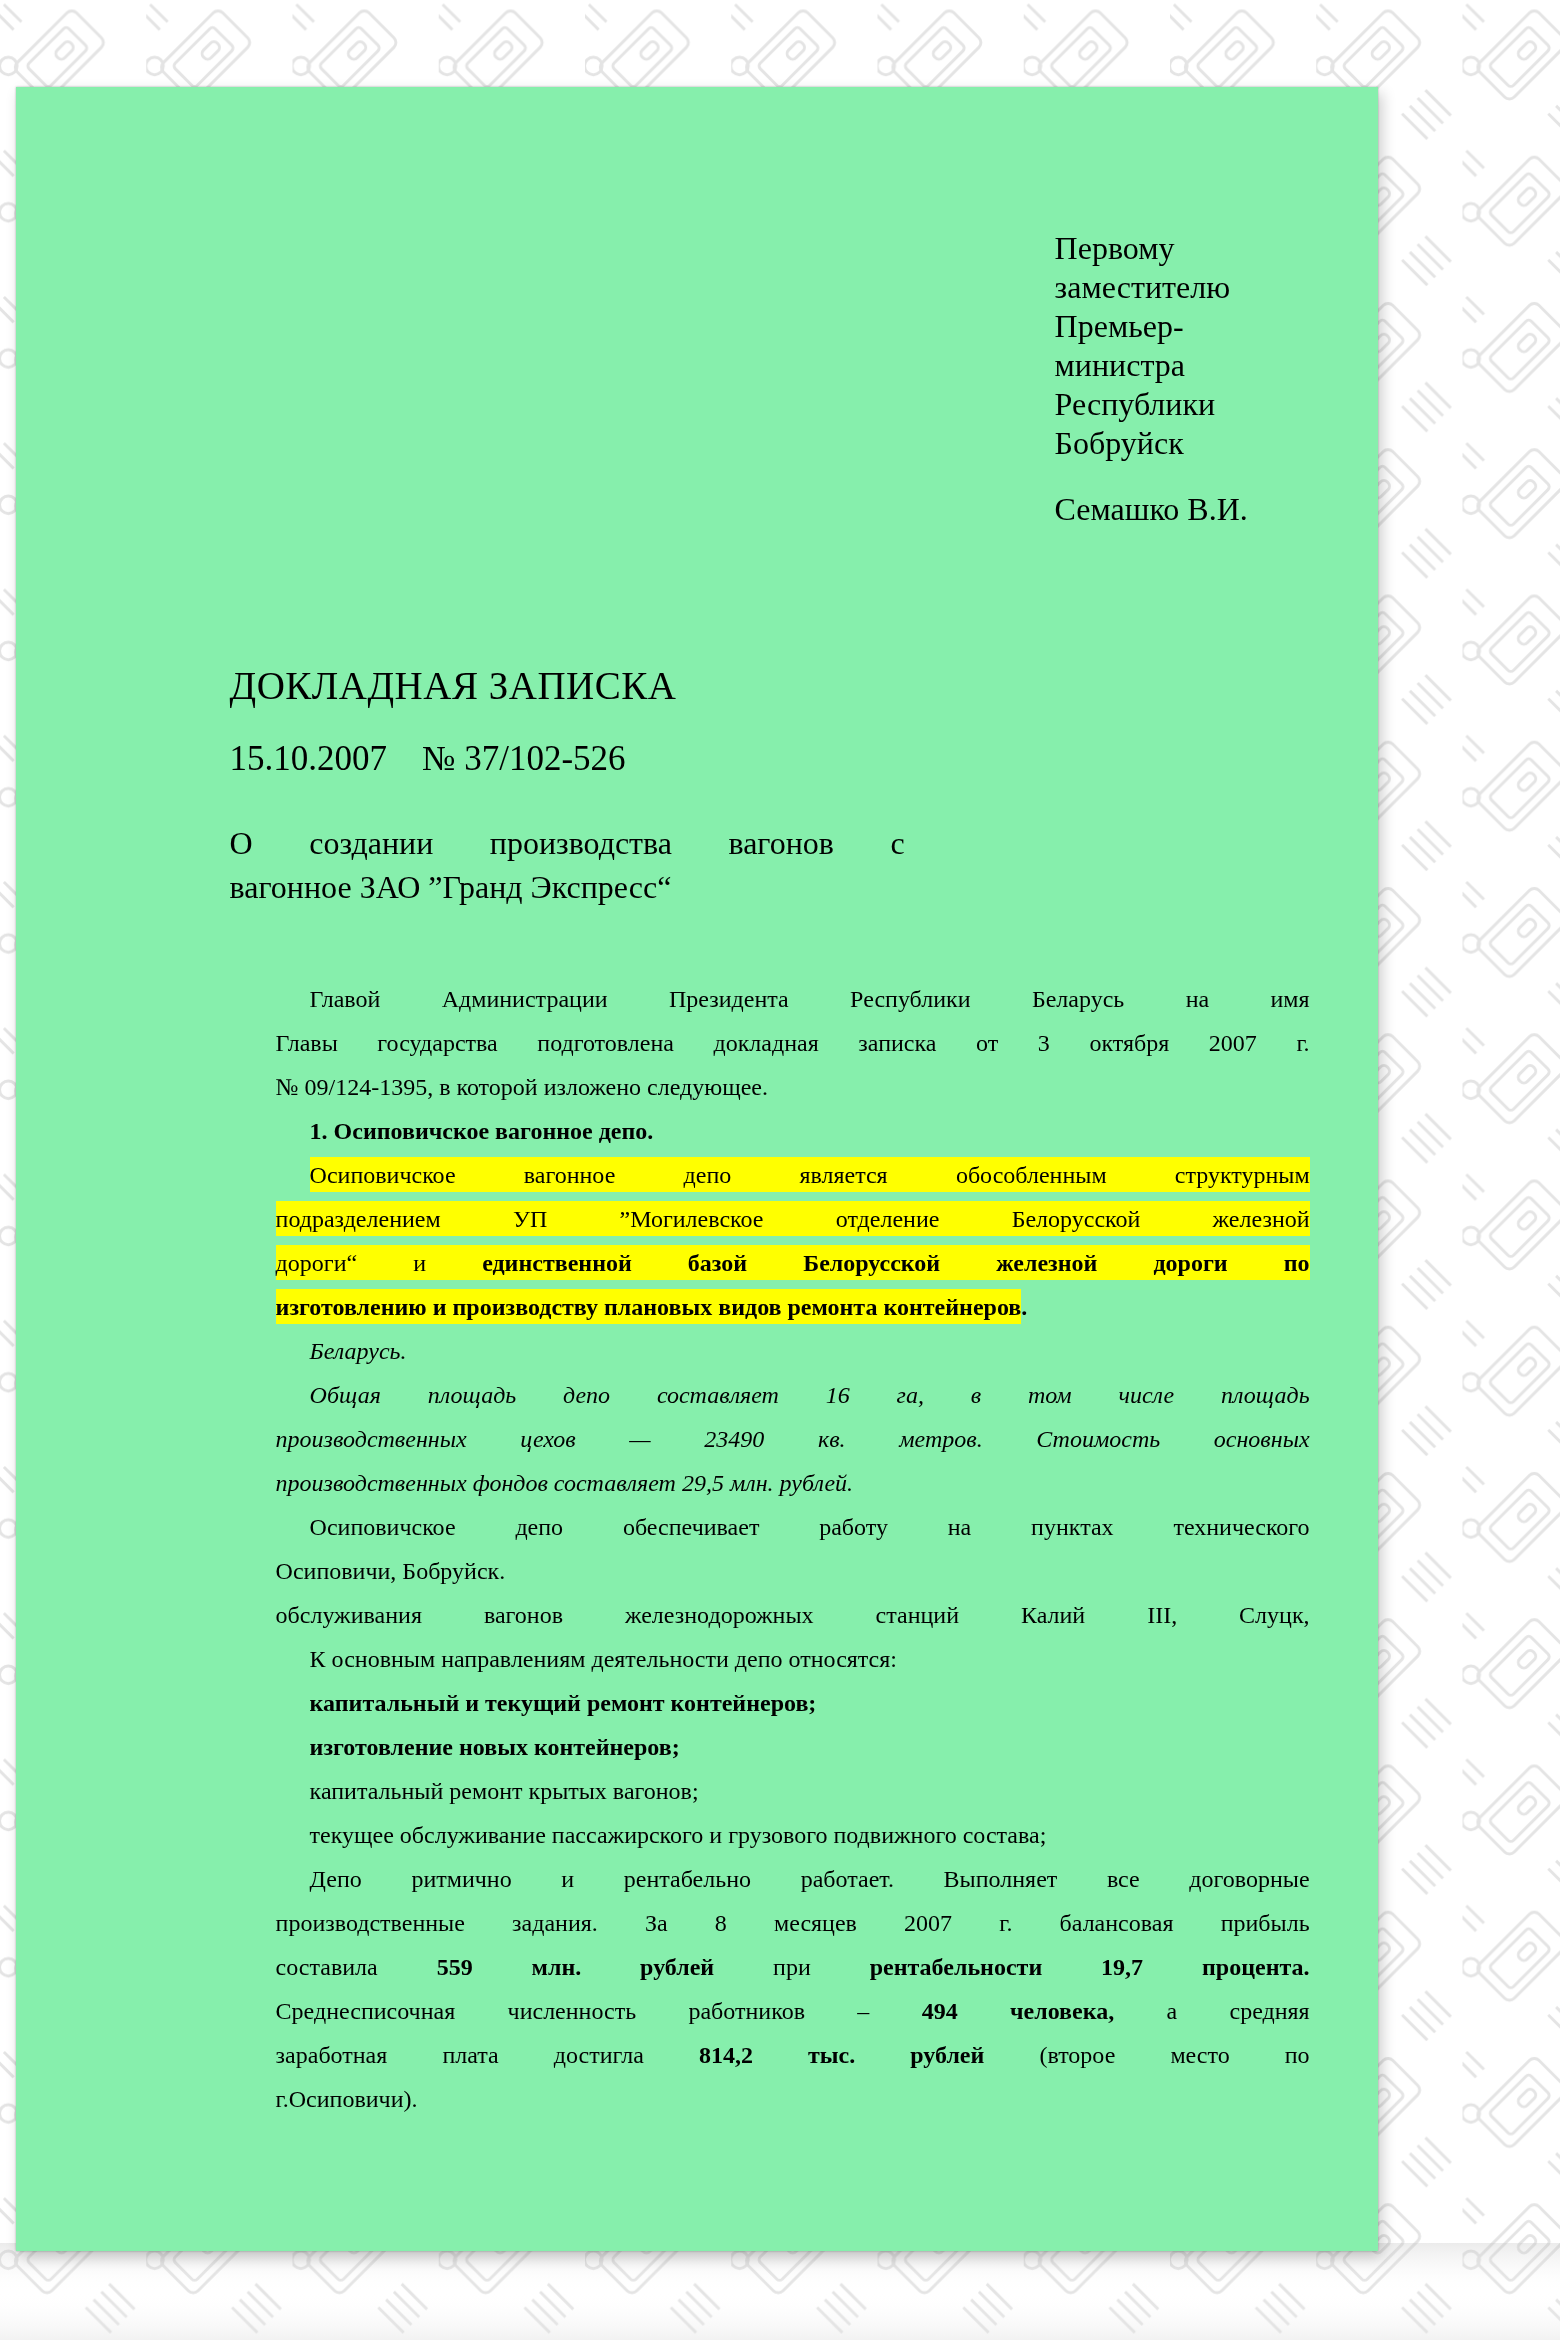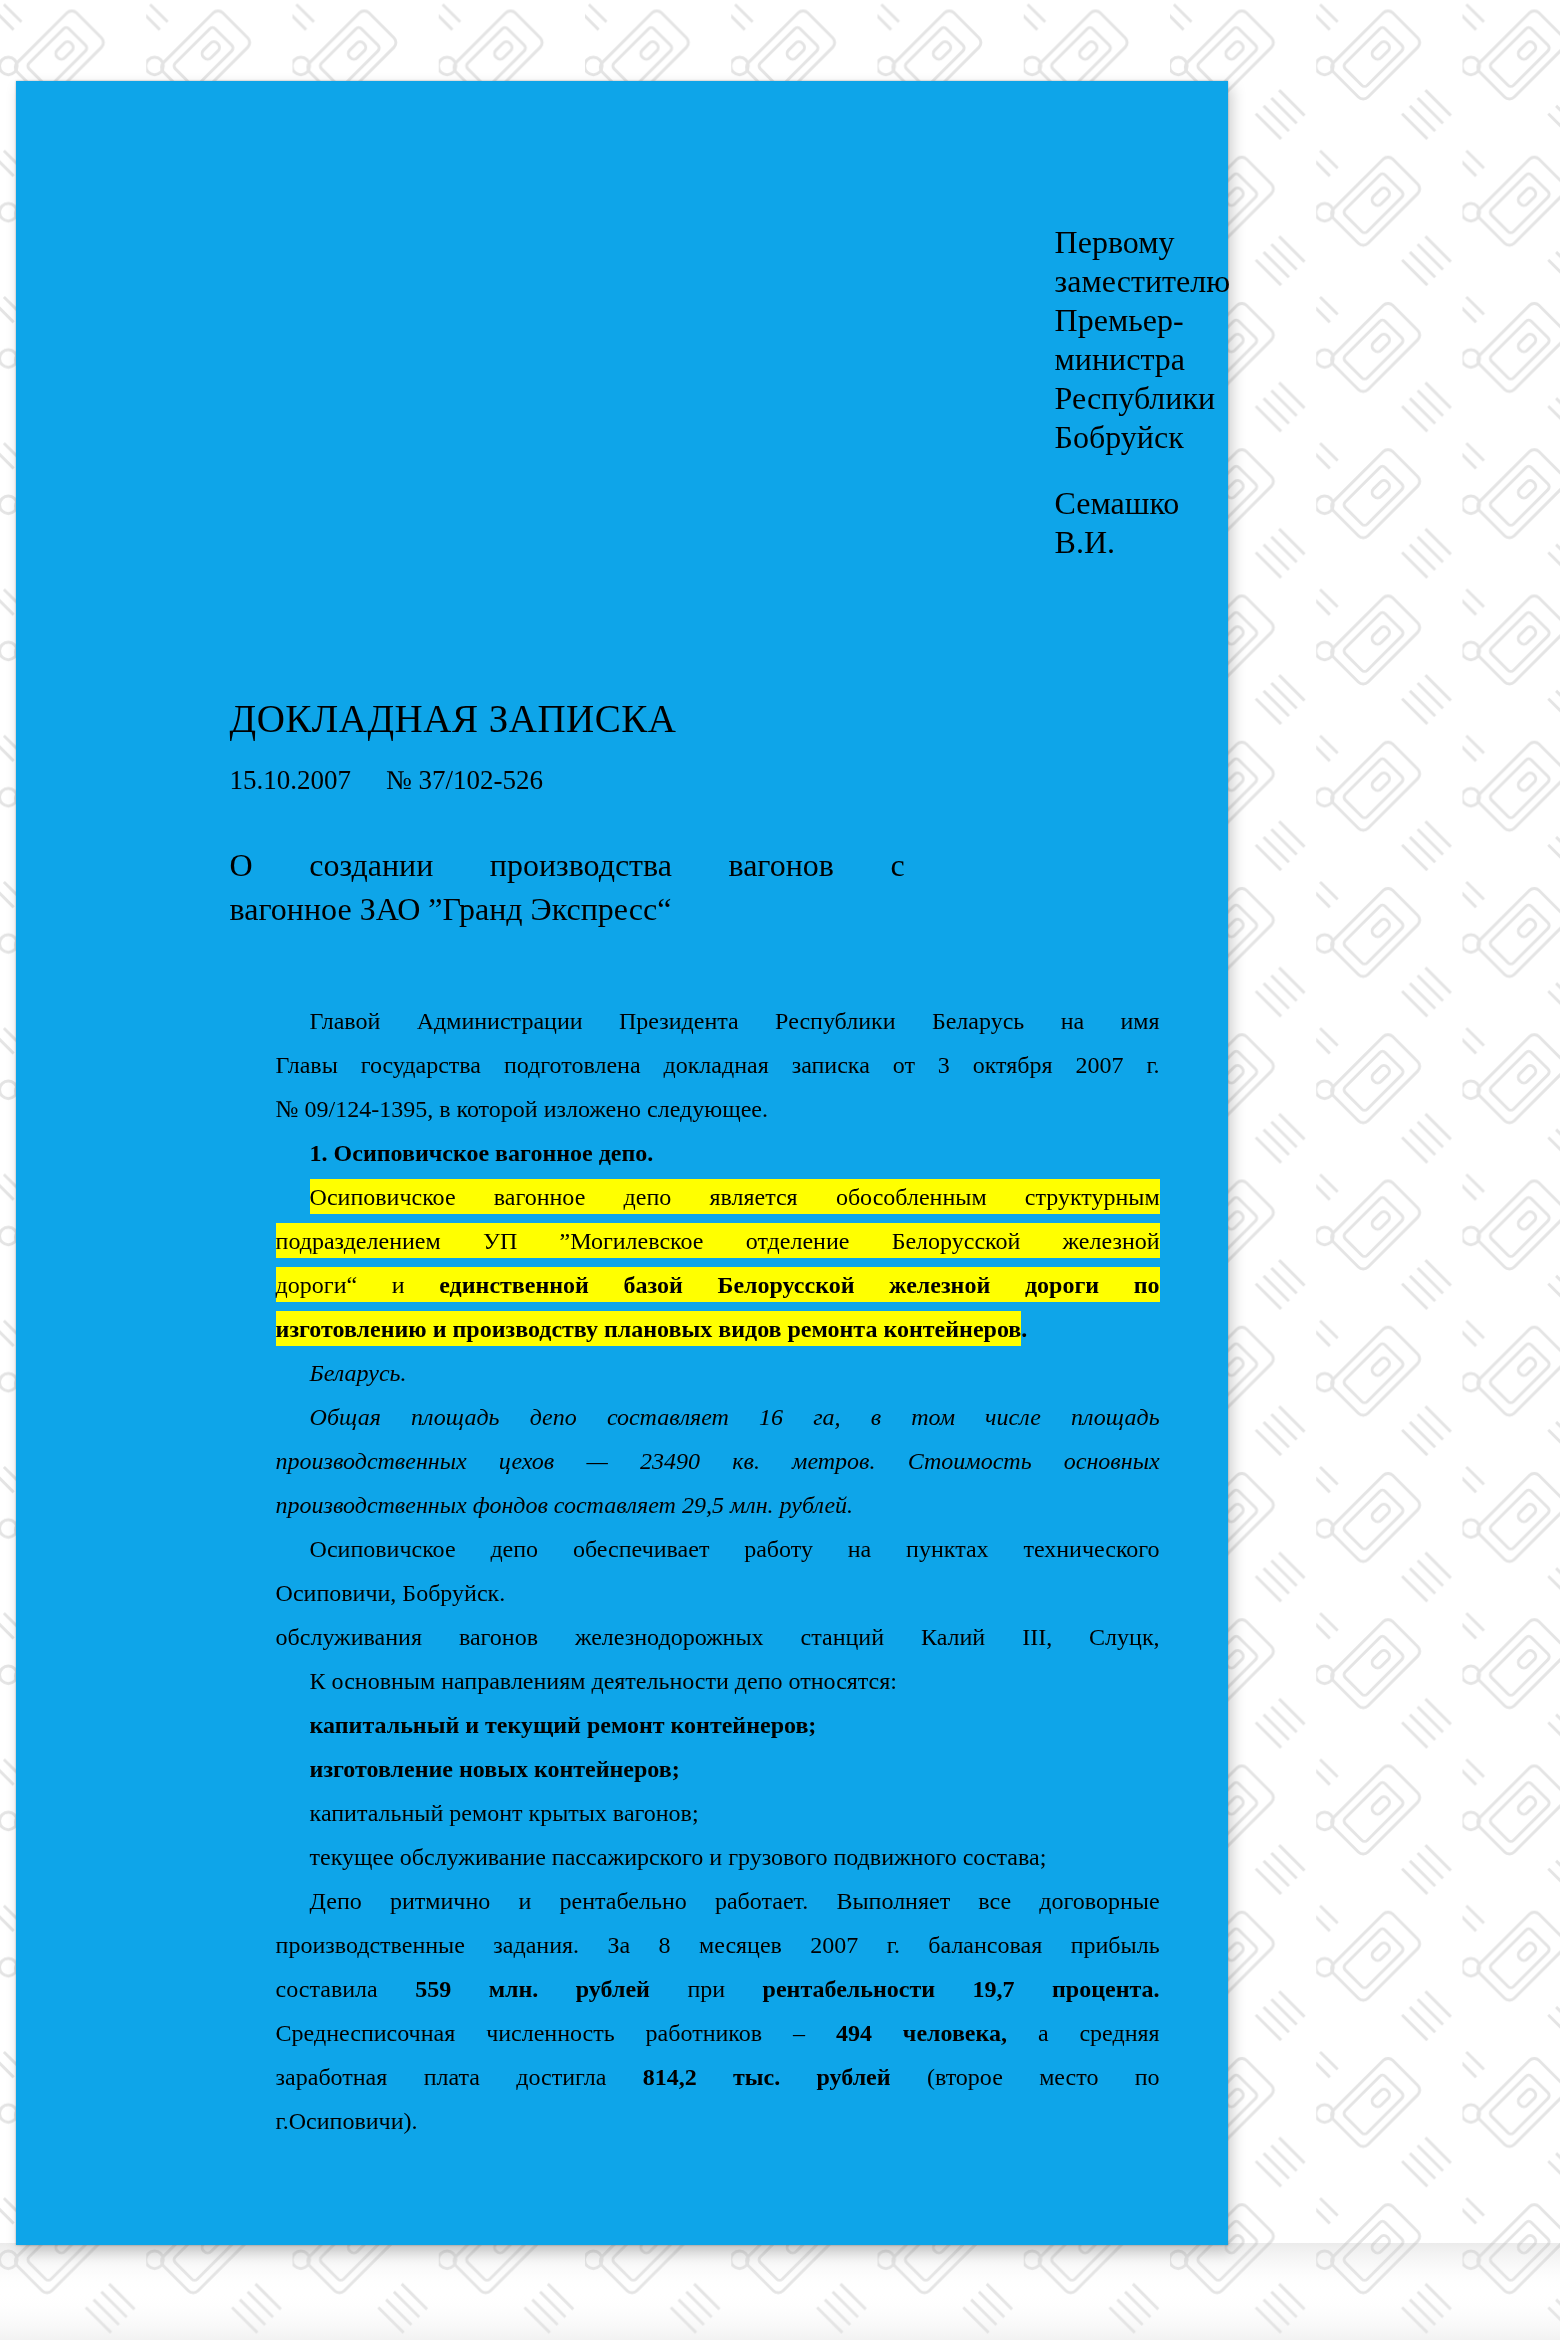--- a/index.html
+++ b/index.html
@@ -9,23 +9,23 @@
     overflow: hidden;
     background: #ffffff;
     font-family: "Liberation Serif", "DejaVu Serif", serif;
     color: #000000;
   }
 
   .bg-svg { position: absolute; left: 0; top: 0; z-index: 0; }
 
   .page {
     position: absolute;
-    left: 15.6px; top: 81px;
-    width: 1212px; height: 2164px;
-    background: #0ea5e9;
+    left: 15.6px; top: 87px;
+    width: 1362px; height: 2164px;
+    background: #86efac;
     box-sizing: border-box;
     padding: 0 68px 0 214px;
     box-shadow: 0 0 2px rgba(0,0,0,0.30), 3.9px 5.9px 13.7px rgba(0,0,0,0.20);
     z-index: 1;
   }
 
   .address {
     margin-top: 142px;
     margin-left: 825px;
     font-size: 32px;
@@ -34,22 +34,22 @@
   .addressee { margin-top: 27px; }
 
   .doc-title {
     margin-top: 133px;
     font-size: 39px;
     line-height: 47px;
     letter-spacing: 0.5px;
   }
 
   .doc-meta {
-    margin-top: 15px;
-    font-size: 27px;
+    margin-top: 26px;
+    font-size: 35px;
     line-height: 47px;
   }
   .doc-meta .num { margin-left: 35px; }
 
   .subject {
     margin-top: 39px;
     width: 675px;
     font-size: 32px;
   }
 

